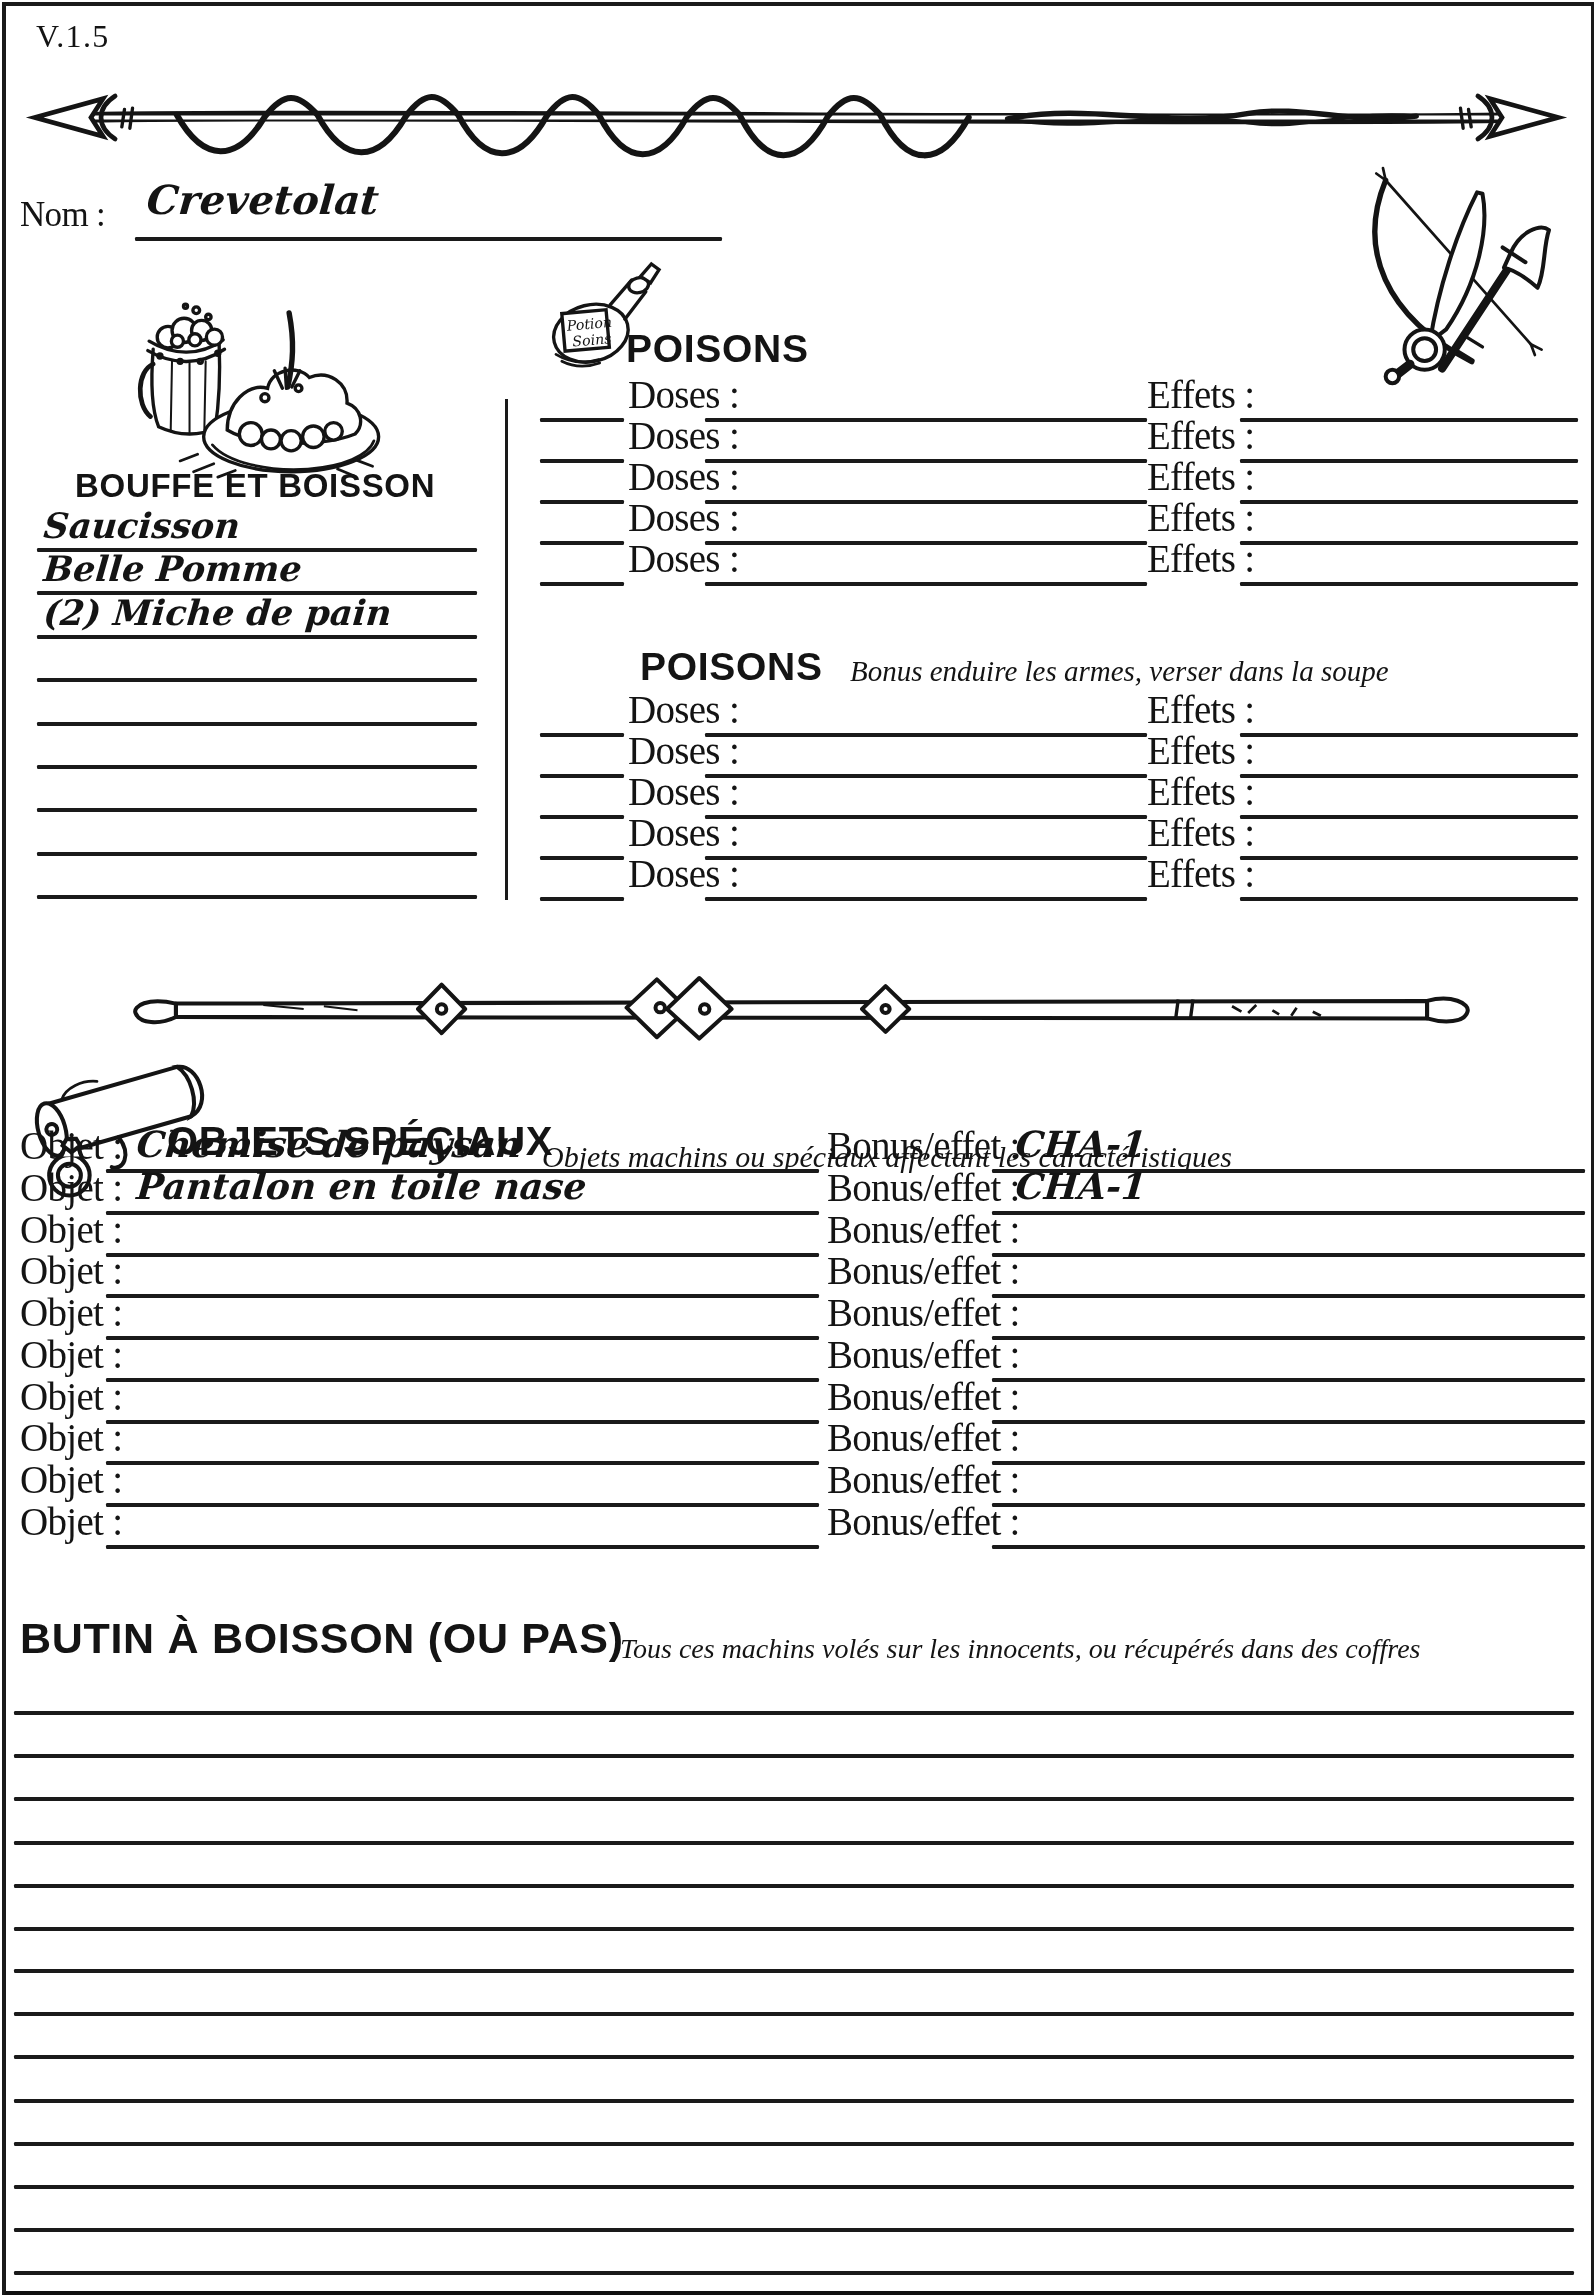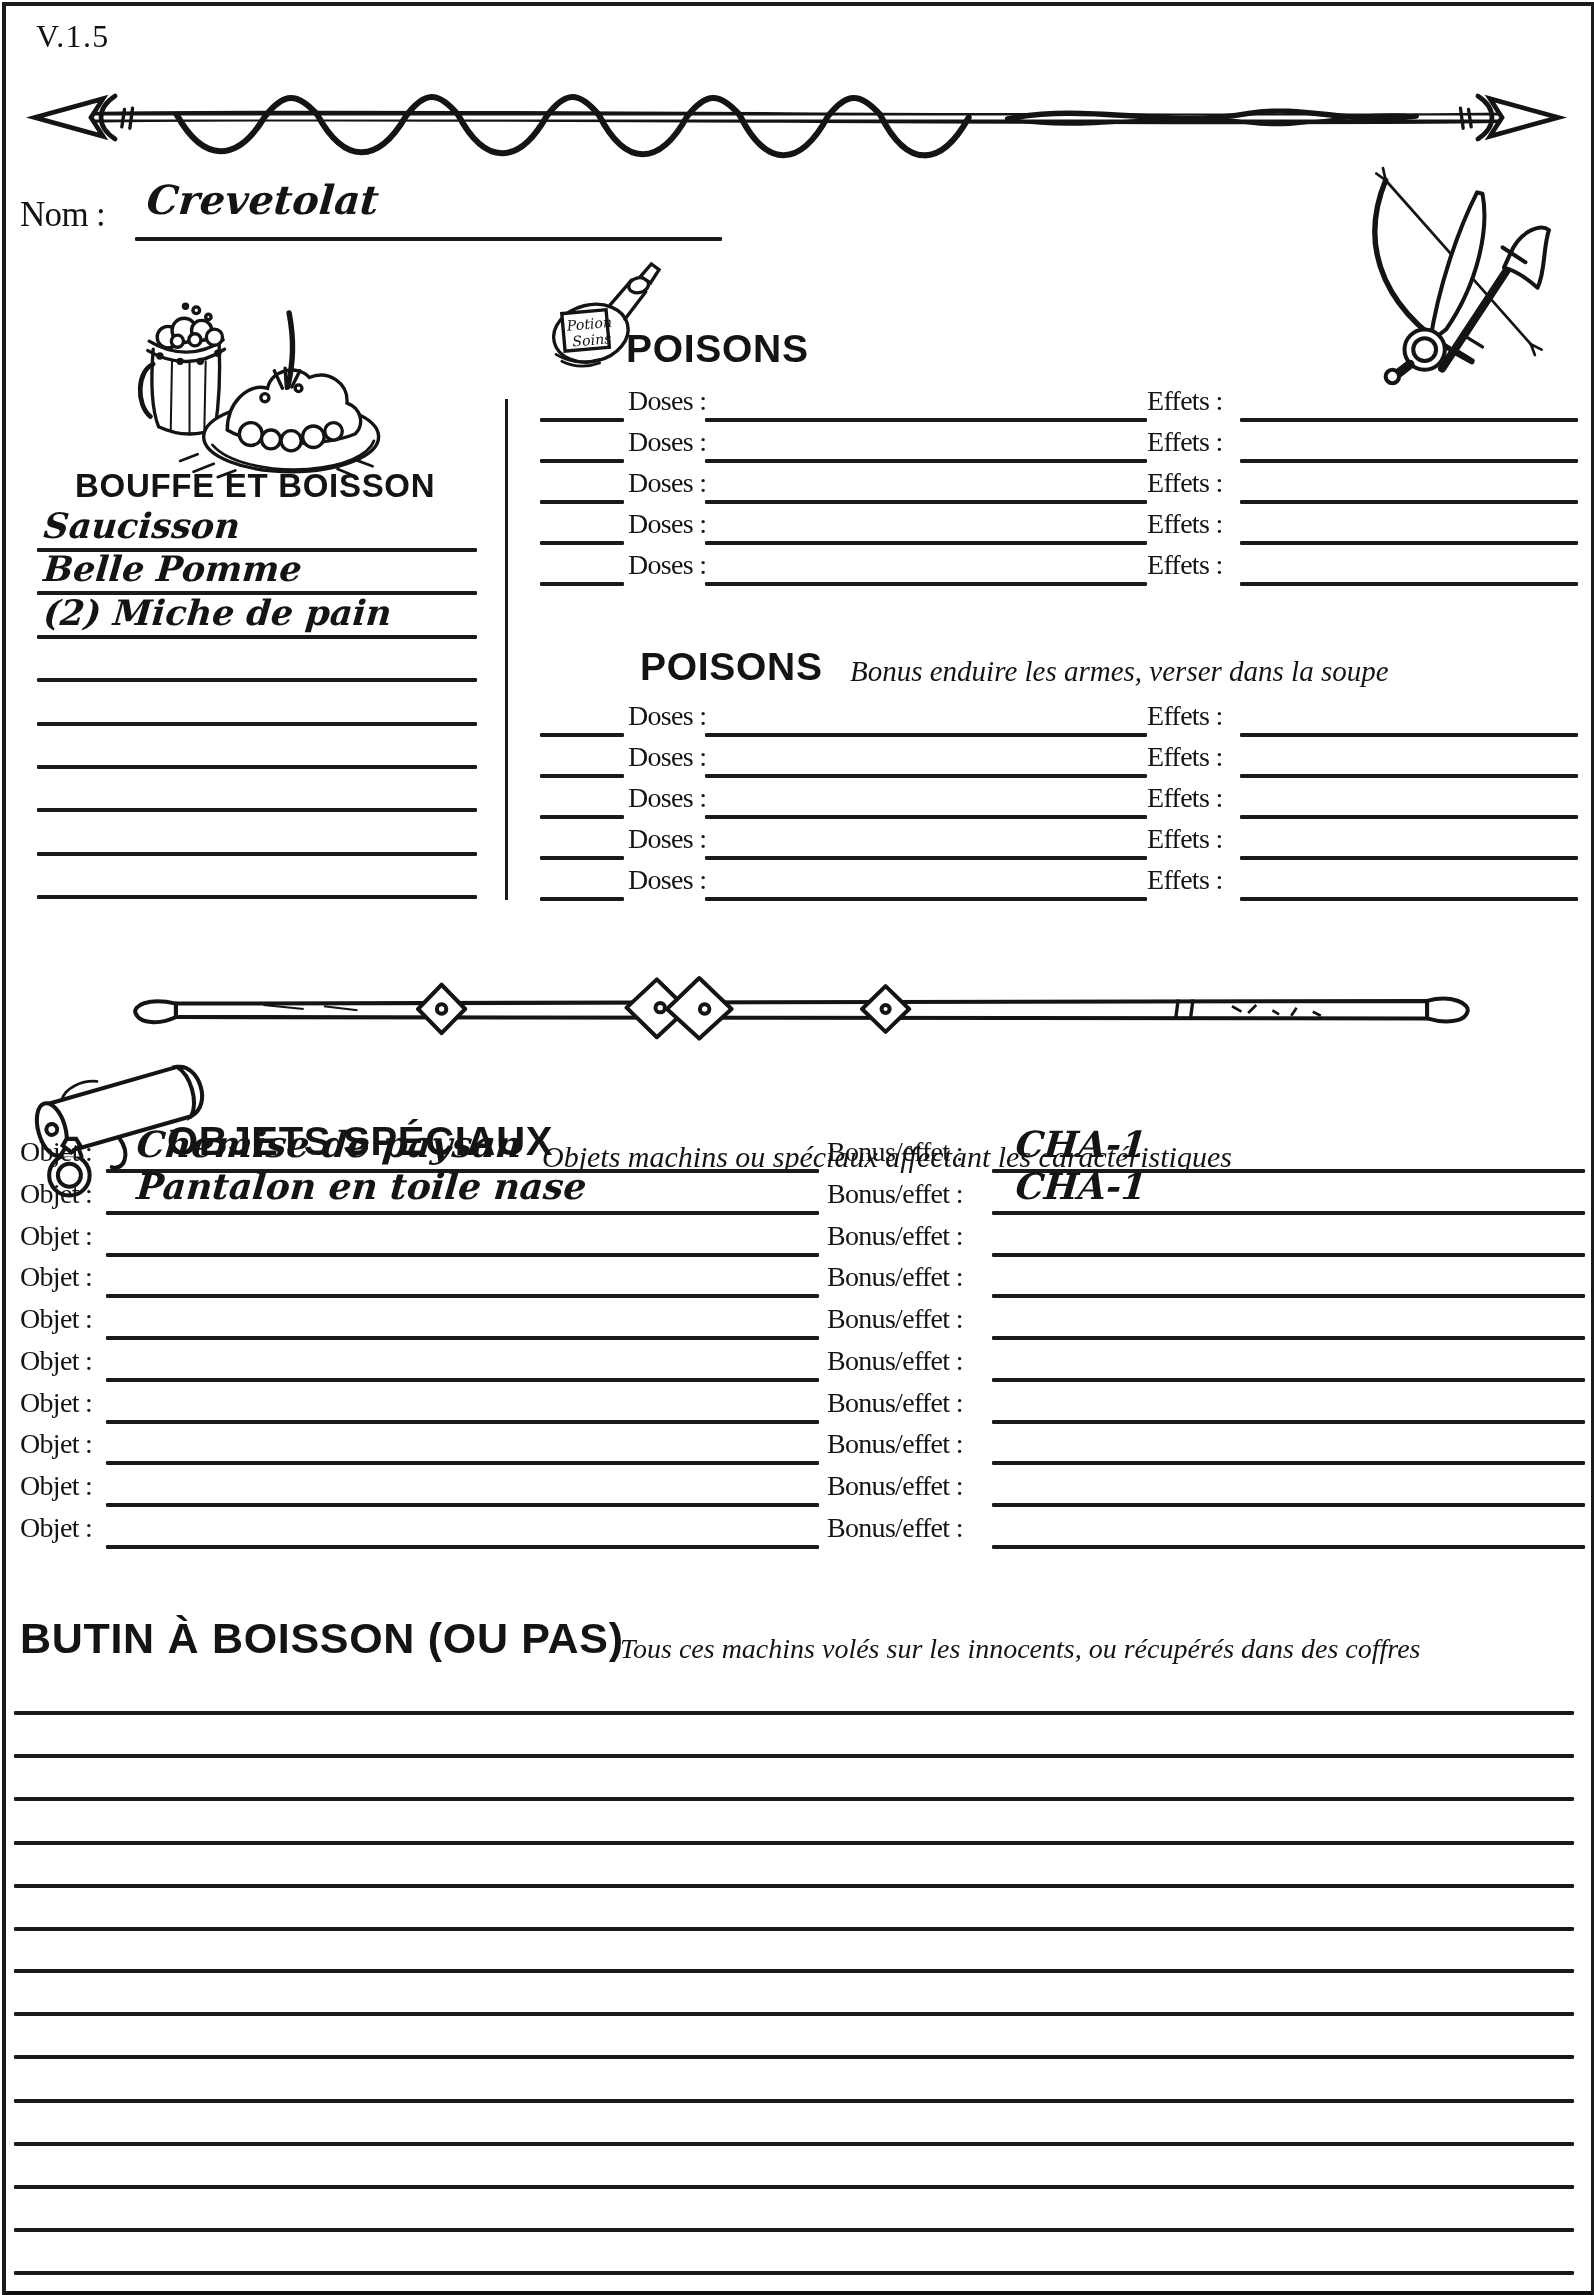--- a/index.html
+++ b/index.html
@@ -7,21 +7,21 @@
          font-family:"Liberation Serif",serif;color:#141414;}
   .frame{position:absolute;left:2px;top:2px;width:1585px;height:2285px;
          border:4px solid #1a1a1a;border-bottom:8px solid #101010;}
   .title{position:absolute;top:6.7px;left:50%;transform:translateX(-50%);
          font-size:65px;font-weight:700;letter-spacing:4px;white-space:nowrap;
          font-family:"Liberation Serif",serif;}
   .version{position:absolute;left:16px;top:17.5px;font-size:32px;letter-spacing:1.3px;margin-left:20px;}
   .heading{position:absolute;font-family:"Liberation Sans",sans-serif;font-weight:800;
            white-space:nowrap;letter-spacing:0.7px;}
   .subtitle{position:absolute;font-style:italic;white-space:nowrap;font-size:29px;}
-  .lab{position:absolute;font-size:28px;letter-spacing:-0.7px;white-space:nowrap;}
+  .lab{position:absolute;font-size:39px;letter-spacing:-0.7px;white-space:nowrap;}
   .hand{font-family:"DejaVu Serif",serif;font-style:italic;font-weight:700;
         transform:skewX(-5deg);transform-origin:left bottom;white-space:nowrap;}
   .hline{position:absolute;height:4px;background:#1a1a1a;border-radius:1.3px;}
   .vline{position:absolute;width:3.4px;background:#1a1a1a;}
   .rowwrap{position:absolute;left:0;top:0;width:1594px;height:0;}
   .rowwrap .hline{top:-3.4px;}
   .rowwrap .lab{bottom:4px;}
   .rowwrap .val{position:absolute;bottom:6.7px;font-size:35px;}
   svg{position:absolute;overflow:visible;}
   text{font-family:"DejaVu Serif",serif;font-style:italic;}

